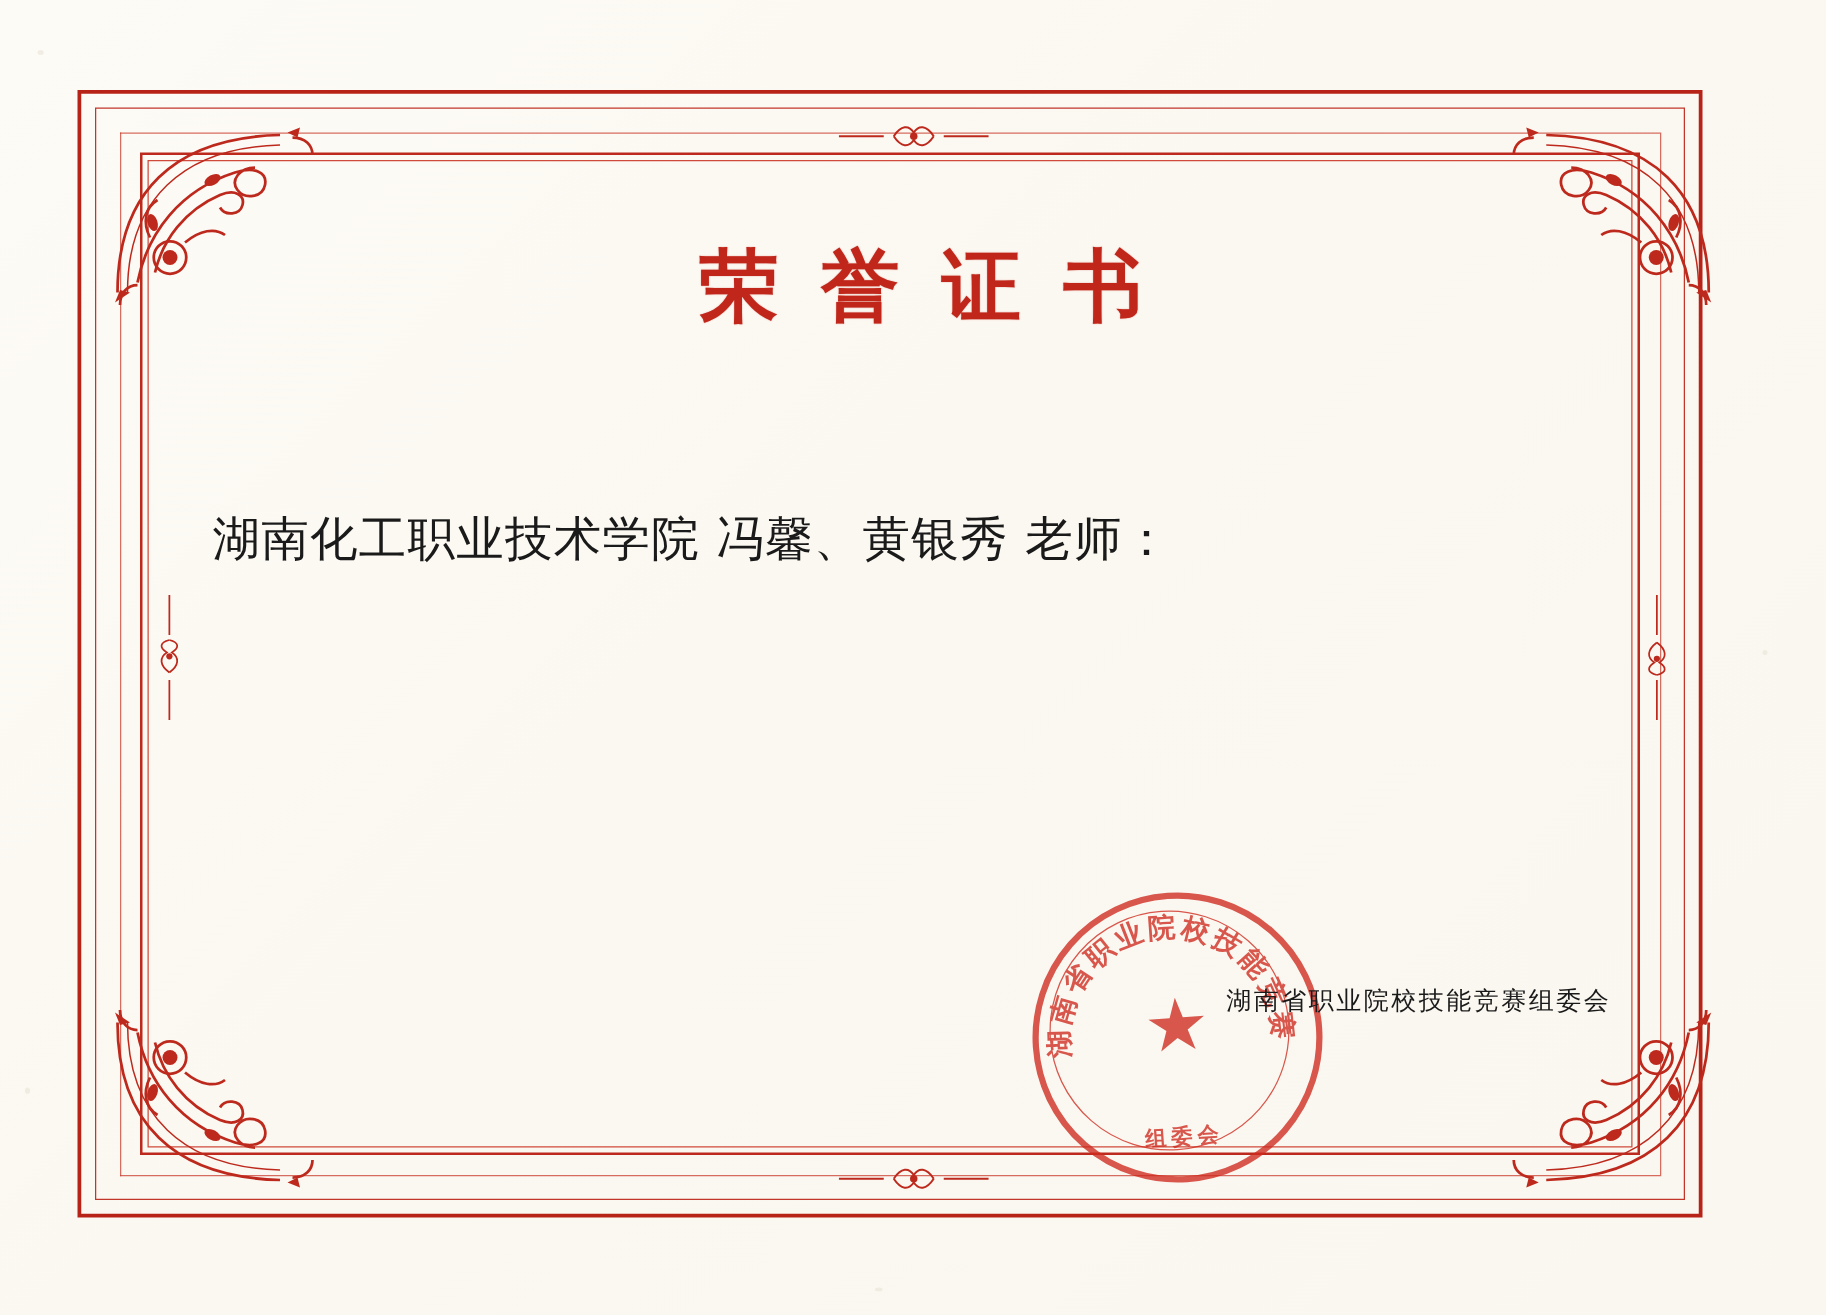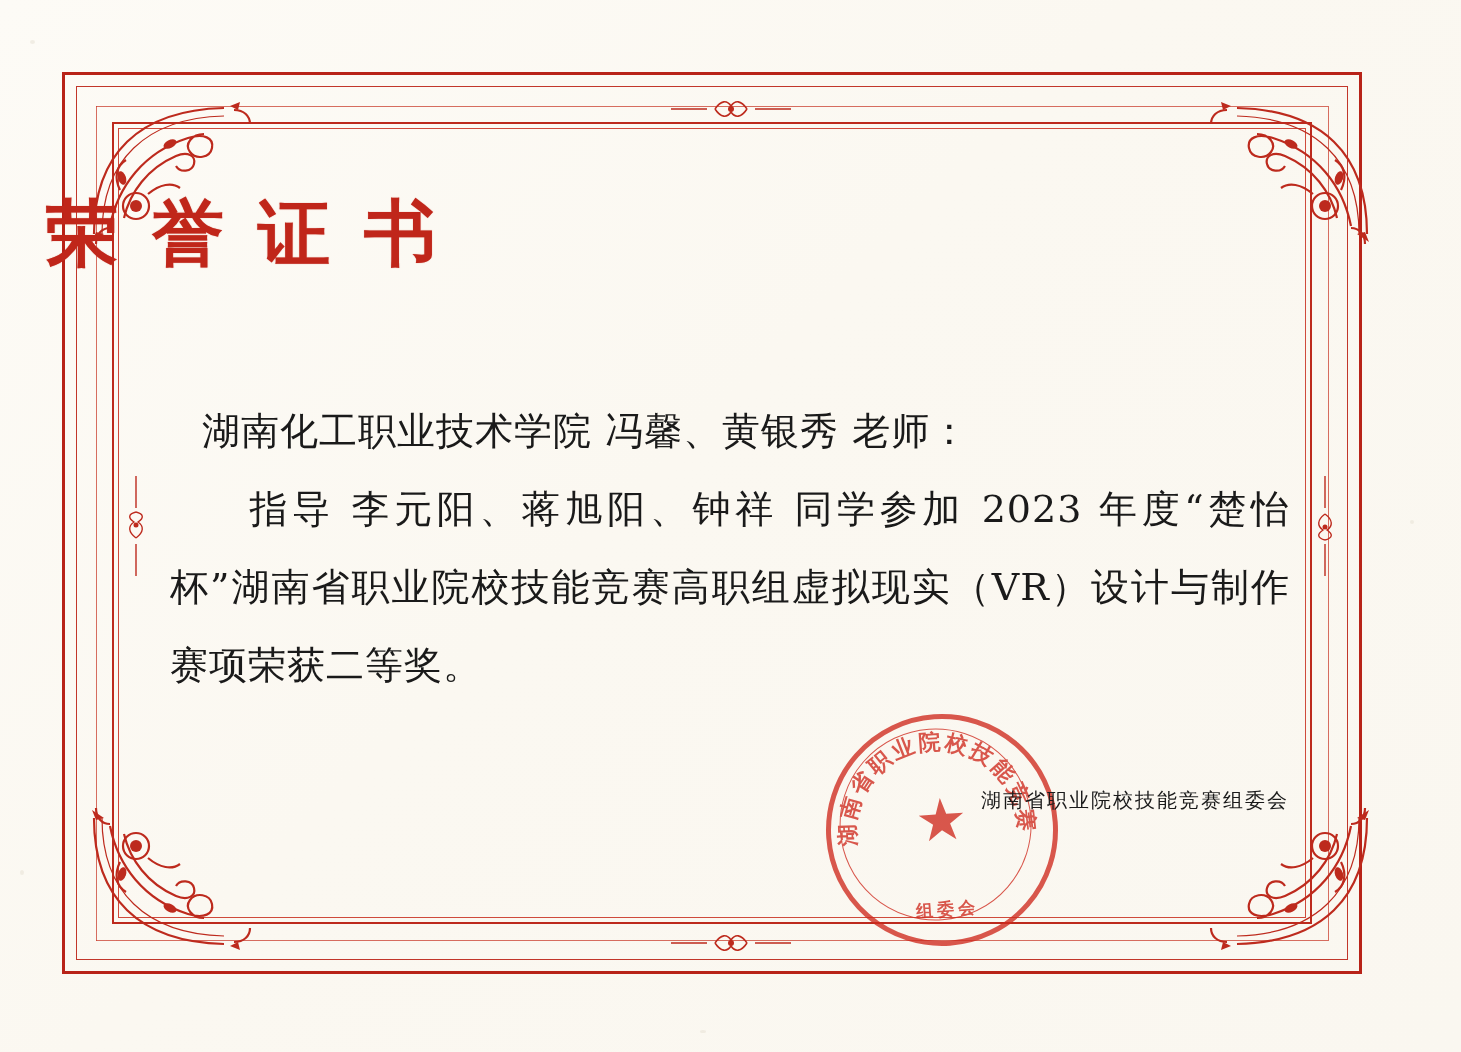--- a/index.html
+++ b/index.html
@@ -92,45 +92,45 @@
   .edge-bot-mid  { left: 50%; bottom: 96px; transform: translateX(-50%) scaleY(-1); }
   .edge-left-mid { left: 88px; top: 50%; transform: translateY(-50%) rotate(-90deg); }
   .edge-right-mid{ right: 88px; top: 50%; transform: translateY(-50%) rotate(90deg); }
 
   
   .title {
     position: absolute;
     left: 0;
     right: 0;
     top: 186px;
+    text-align: center;
     color: #c0261a;
     font-family: "DejaVu Serif", "Liberation Serif", serif;
     font-weight: bold;
-    font-size: 72px;
+    font-size: 63px;
     letter-spacing: 34px;
     text-indent: 34px;
     text-shadow: 0 0 1px rgba(192,38,26,.6);
     margin-left: 12px;
   }
 
   
   .body-text {
     position: absolute;
     left: 170px;
     top: 392px;
     width: 1120px;
     color: #1a1a1a;
     font-family: "DejaVu Serif", "Liberation Serif", serif;
     font-size: 38px;
     line-height: 78px;
   }
   .salutation {
     white-space: nowrap;
     letter-spacing: 1px;
-    margin-left: 32px;
   }
   .para {
     text-align: justify;
     text-justify: inter-ideograph;
     letter-spacing: 1px;
   }
   .para .indent { display: inline-block; width: 76px; }
 
   
   .signature {
@@ -358,21 +358,20 @@
         <path d="M38 11 C 44 19, 50 19, 54 13 C 58 19, 62 19, 64 11"></path>
       </g>
       <circle cx="51" cy="11" r="2.5" fill="#bd2a1d"></circle>
     </svg>
   </div>
 
   <div class="title">荣誉证书</div>
 
   <div class="body-text">
     <div class="salutation">湖南化工职业技术学院 冯馨、黄银秀 老师：</div>
-    <div class="para"><span class="indent"></span><span>指导 李元阳、蒋旭阳、钟祥 同学参加 2023 年度“楚怡杯”湖南省职业院校技能竞赛高职组虚拟现实（VR）设计与制作赛项荣获二等奖。</span></div>
   </div>
 
   <div class="seal">
     <div class="seal-inner-ring"></div>
     <svg class="seal-arc" viewBox="0 0 212 212">
       <defs>
         <path id="sealArcPath" d="M 24 112 A 82 82 0 0 1 188 112" fill="none"></path>
       </defs>
       <text>
         <textPath href="#sealArcPath" startOffset="50%" text-anchor="middle">湖南省职业院校技能竞赛</textPath>

